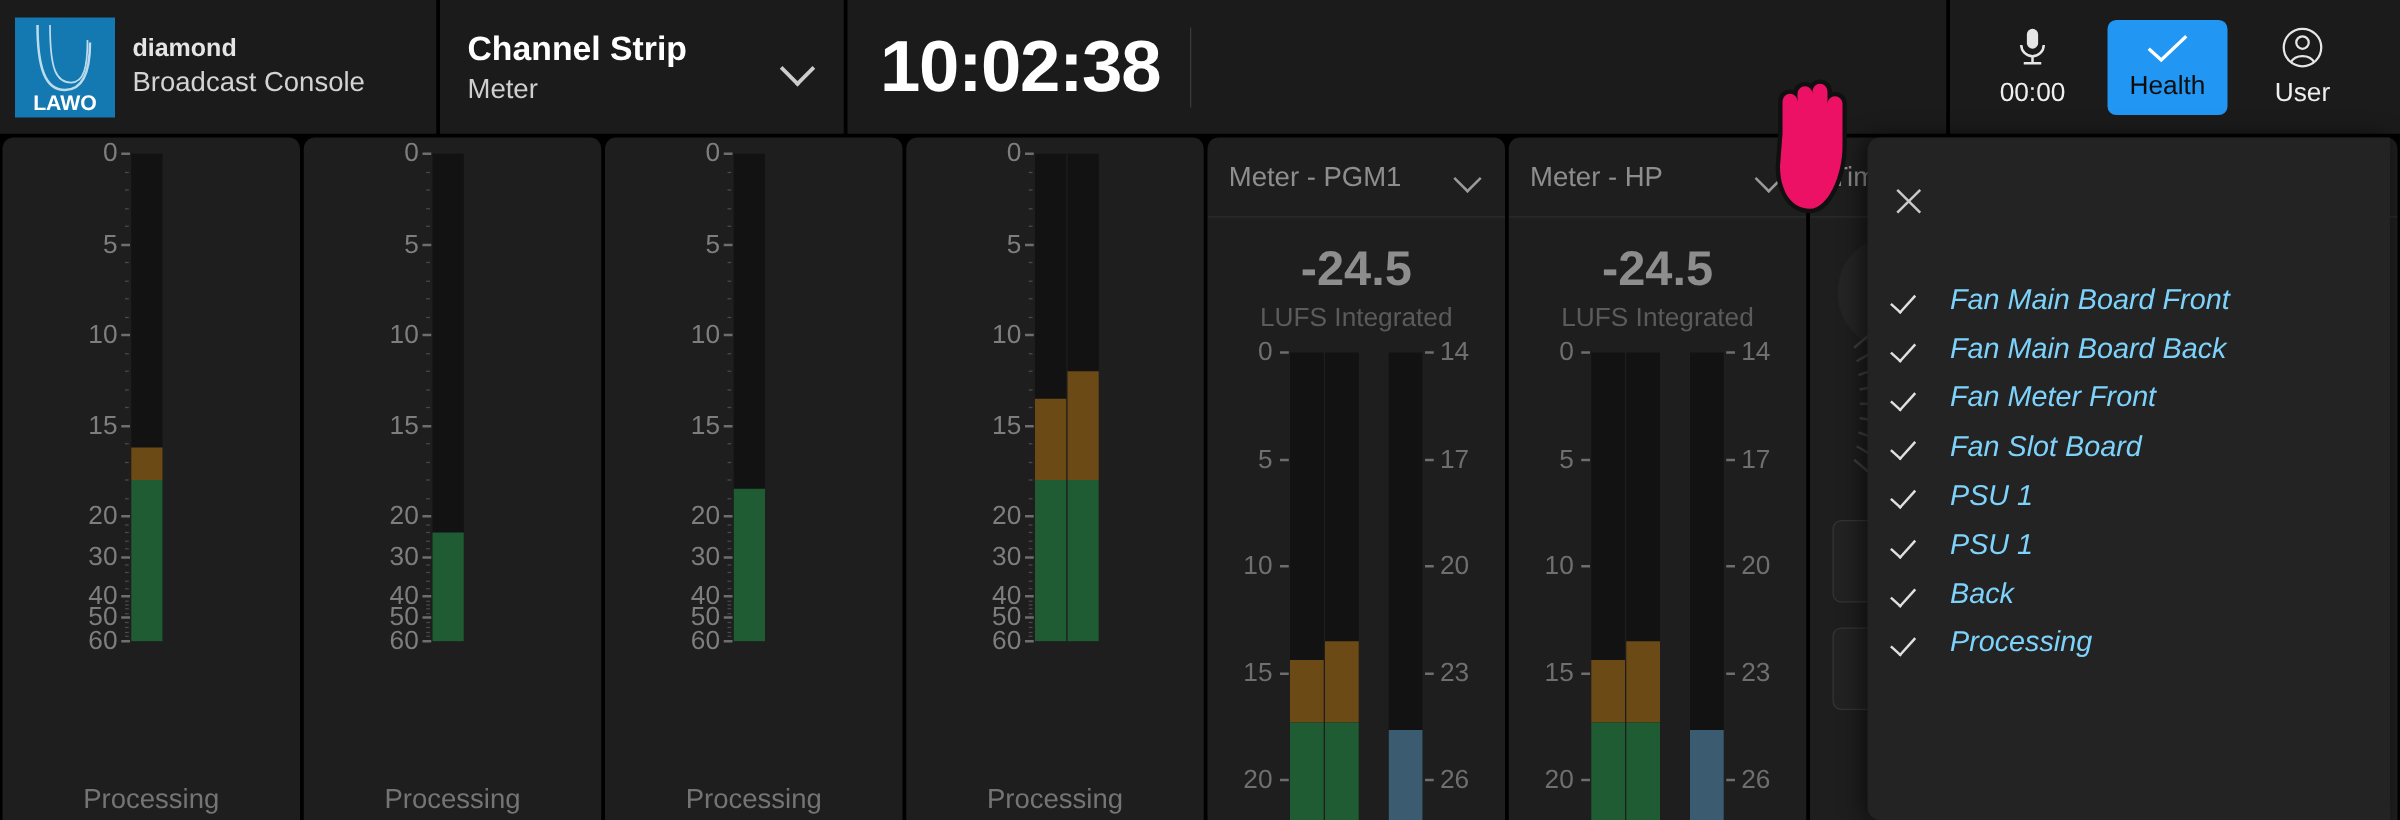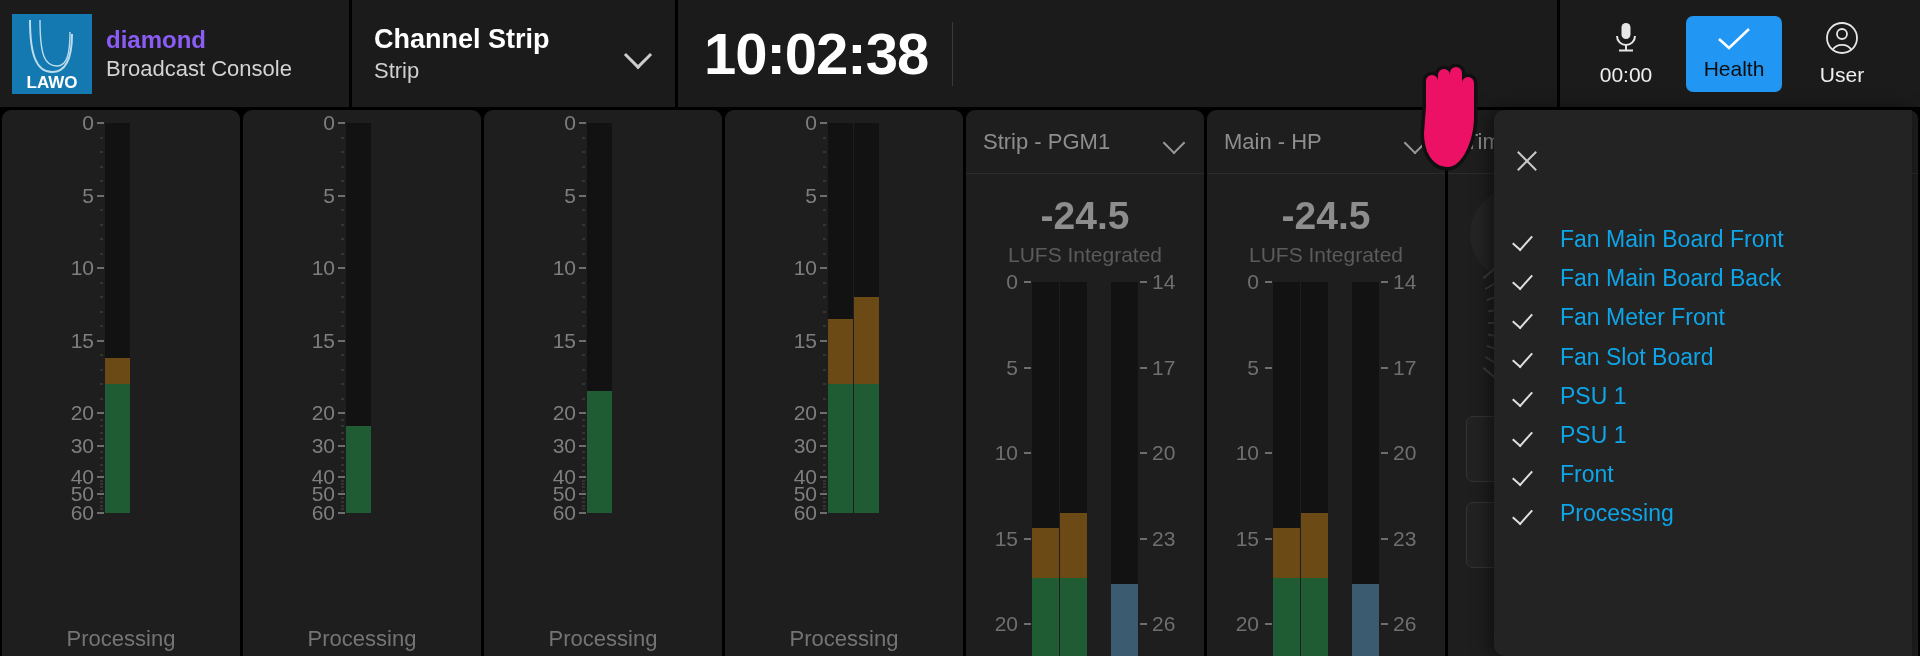--- a/index.html
+++ b/index.html
@@ -36,21 +36,21 @@
   }
   .logo {
     width: 80px; height: 80px;
     background: #1479b0;
     position: relative;
     flex: none;
     overflow: hidden;
   }
   .logo svg { display:block; width:80px; height:80px; }
   .brand-text { display: flex; flex-direction: column; justify-content: center; gap: 4px;}
-  .brand-title { font-size: 24px; font-weight: bold; color: #8b5cf6; line-height: 1.05;}
+  .brand-title { font-size: 20px; font-weight: bold; color: #e5e5e5; line-height: 1.05;}
   .brand-sub { font-size: 22px; color: #d3d3d3; line-height: 1.05; font-weight: 400;}
 
   .hdr-page {
     width: 323px;
     padding-left: 22px; padding-right: 16px;
     justify-content: space-between;
     margin-right: 3px;
   }
   .page-text { display: flex; flex-direction: column; gap: 5px; }
   .page-title { font-size: 27px; font-weight: bold; color: #ffffff; line-height: 1.05; }
@@ -267,21 +267,21 @@
     padding: 0 0 0 21px;
     height: 39.2px;
   }
   .sh-check { width: 26px; height: 26px; flex:none; position: relative; }
   .sh-check::before {
     content:""; position:absolute; left: 2px; top: 4px;
     width: 9px; height: 17px;
     border-right: 2px solid #e0e0e0; border-bottom: 2px solid #e0e0e0;
     transform: rotate(42deg);
   }
-  .sh-label { font-size: 23px; color: #0ea5e9; }
+  .sh-label { font-size: 23px; color: #7dd3fc; font-style: italic; }
 
   
   .cursor-hand {
     position: absolute; left: 1400px; top: 55px;
     width: 110px; height: 120px;
     z-index: 60; pointer-events: none;
   }
 </style>
 </head>
 <body>
@@ -300,21 +300,21 @@
       </div>
       <div class="brand-text">
         <div class="brand-title">diamond</div>
         <div class="brand-sub">Broadcast Console</div>
       </div>
     </div>
 
     <div class="hdr-cell hdr-page">
       <div class="page-text">
         <div class="page-title">Channel Strip</div>
-        <div class="page-sub">Strip</div>
+        <div class="page-sub">Meter</div>
       </div>
       <div class="chev"></div>
     </div>
 
     <div class="hdr-cell hdr-clock">
       <div class="clock-time">10:02:38</div>
       <div class="clock-sep"></div>
     </div>
 
     <div class="hdr-right">
@@ -591,21 +591,21 @@
           <div class="bar-track" style="left: 129px; top: 13px; width: 25px; height: 390px;">
             <div class="bar-seg" style="top: 174.096px; height: 87.048px; background: rgb(107, 74, 22);"></div>
             <div class="bar-seg" style="top: 261.144px; height: 128.856px; background: rgb(31, 92, 51);"></div>
           </div>
         </div>
         <div class="strip-label">Processing</div>
       </div>
 
     <div class="lpanel">
       <div class="lpanel-head">
-        <div class="t">Strip - PGM1</div>
+        <div class="t">Meter - PGM1</div>
         <div class="chev-sm"></div>
       </div>
       <div class="lufs-val">-24.5</div>
       <div class="lufs-cap">LUFS Integrated</div>
       <div class="lmeter">
           <div style="position: absolute; font-size: 21px; color: rgb(111, 111, 111); text-align: right; width: 46px; left: 6px; transform: translateY(-50%); top: 172px;">0</div>
           <div class="tick" style="top: 172px; left: 58px;"></div>
           <div style="position: absolute; font-size: 21px; color: rgb(111, 111, 111); text-align: right; width: 46px; left: 6px; transform: translateY(-50%); top: 257.5px;">5</div>
           <div class="tick" style="top: 257.5px; left: 58px;"></div>
           <div style="position: absolute; font-size: 21px; color: rgb(111, 111, 111); text-align: right; width: 46px; left: 6px; transform: translateY(-50%); top: 343px;">10</div>
@@ -633,21 +633,21 @@
             <div class="bar-seg" style="top: 295.83px; height: 84.17px; background: rgb(31, 92, 51);"></div>
           </div>
           <div class="bar-track" style="left: 145px; top: 172px; width: 27px; height: 380px;">
             <div class="bar-seg" style="top: 302.1px; height: 77.9px; background: rgb(58, 91, 112);"></div>
           </div>
         </div>
     </div>
 
     <div class="lpanel">
       <div class="lpanel-head">
-        <div class="t">Main - HP</div>
+        <div class="t">Meter - HP</div>
         <div class="chev-sm"></div>
       </div>
       <div class="lufs-val">-24.5</div>
       <div class="lufs-cap">LUFS Integrated</div>
       <div class="lmeter">
           <div style="position: absolute; font-size: 21px; color: rgb(111, 111, 111); text-align: right; width: 46px; left: 6px; transform: translateY(-50%); top: 172px;">0</div>
           <div class="tick" style="top: 172px; left: 58px;"></div>
           <div style="position: absolute; font-size: 21px; color: rgb(111, 111, 111); text-align: right; width: 46px; left: 6px; transform: translateY(-50%); top: 257.5px;">5</div>
           <div class="tick" style="top: 257.5px; left: 58px;"></div>
           <div style="position: absolute; font-size: 21px; color: rgb(111, 111, 111); text-align: right; width: 46px; left: 6px; transform: translateY(-50%); top: 343px;">10</div>
@@ -730,21 +730,21 @@
         <div class="sh-item">
           <span class="sh-check"></span>
           <span class="sh-label">PSU 1</span>
         </div>
         <div class="sh-item">
           <span class="sh-check"></span>
           <span class="sh-label">PSU 1</span>
         </div>
         <div class="sh-item">
           <span class="sh-check"></span>
-          <span class="sh-label">Front</span>
+          <span class="sh-label">Back</span>
         </div>
         <div class="sh-item">
           <span class="sh-check"></span>
           <span class="sh-label">Processing</span>
         </div>
       </div>
   </div>
 
   <div class="cursor-hand">
     <svg width="110" height="120" viewBox="0 0 110 120" class="ico-svg" aria-hidden="true">

